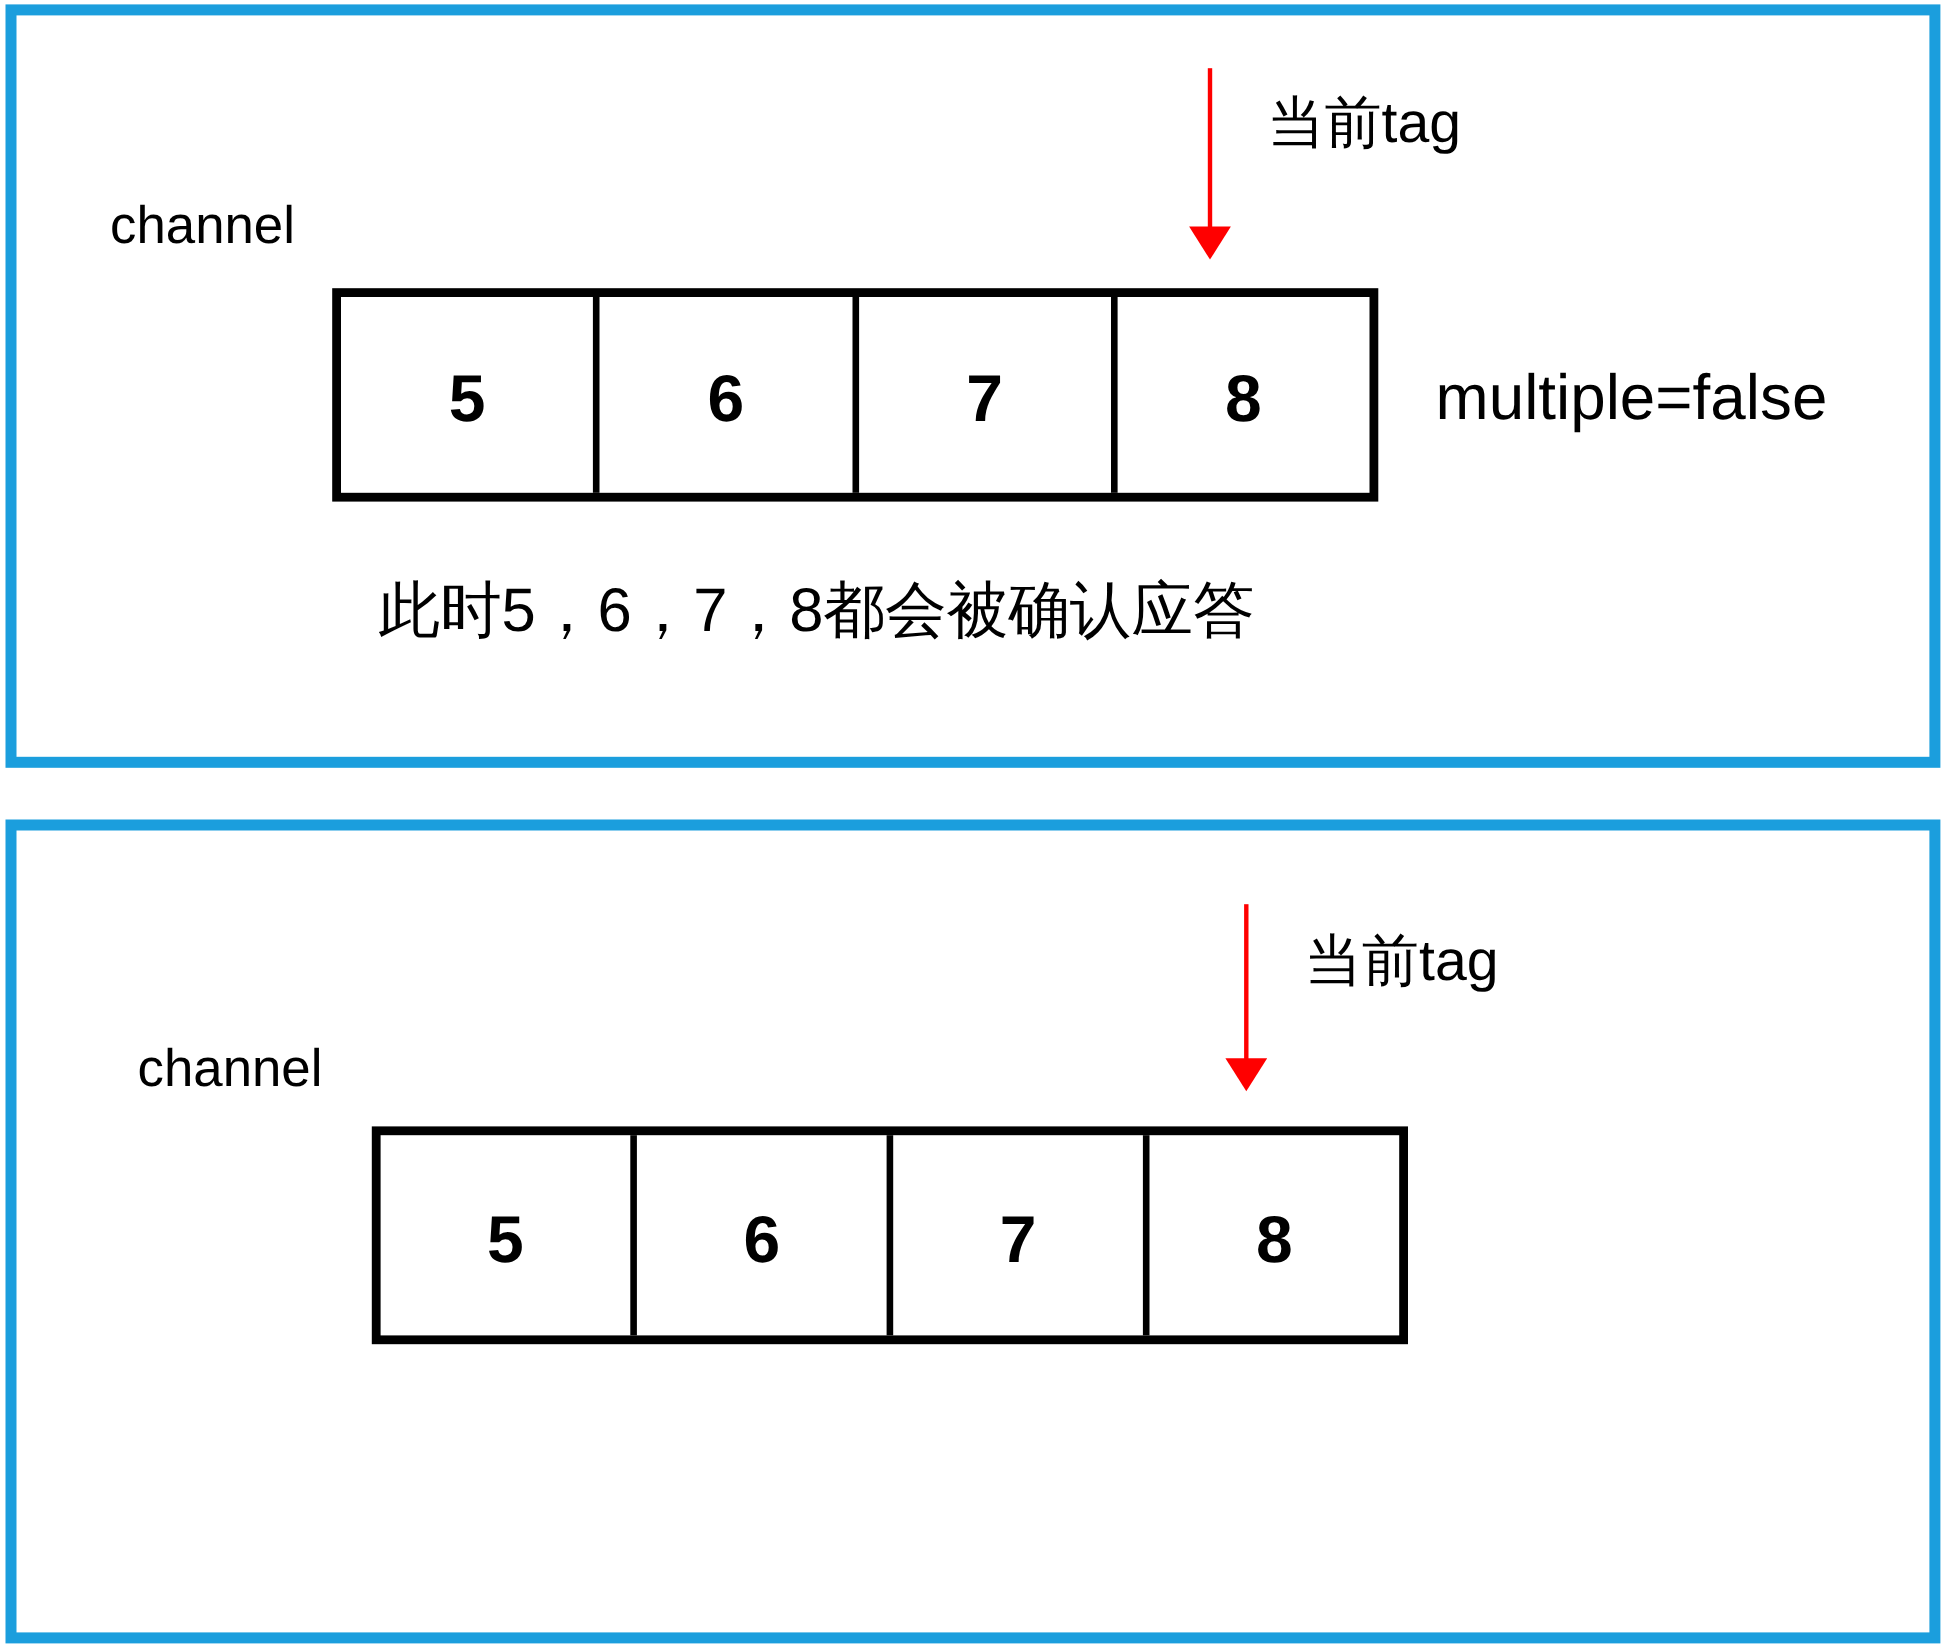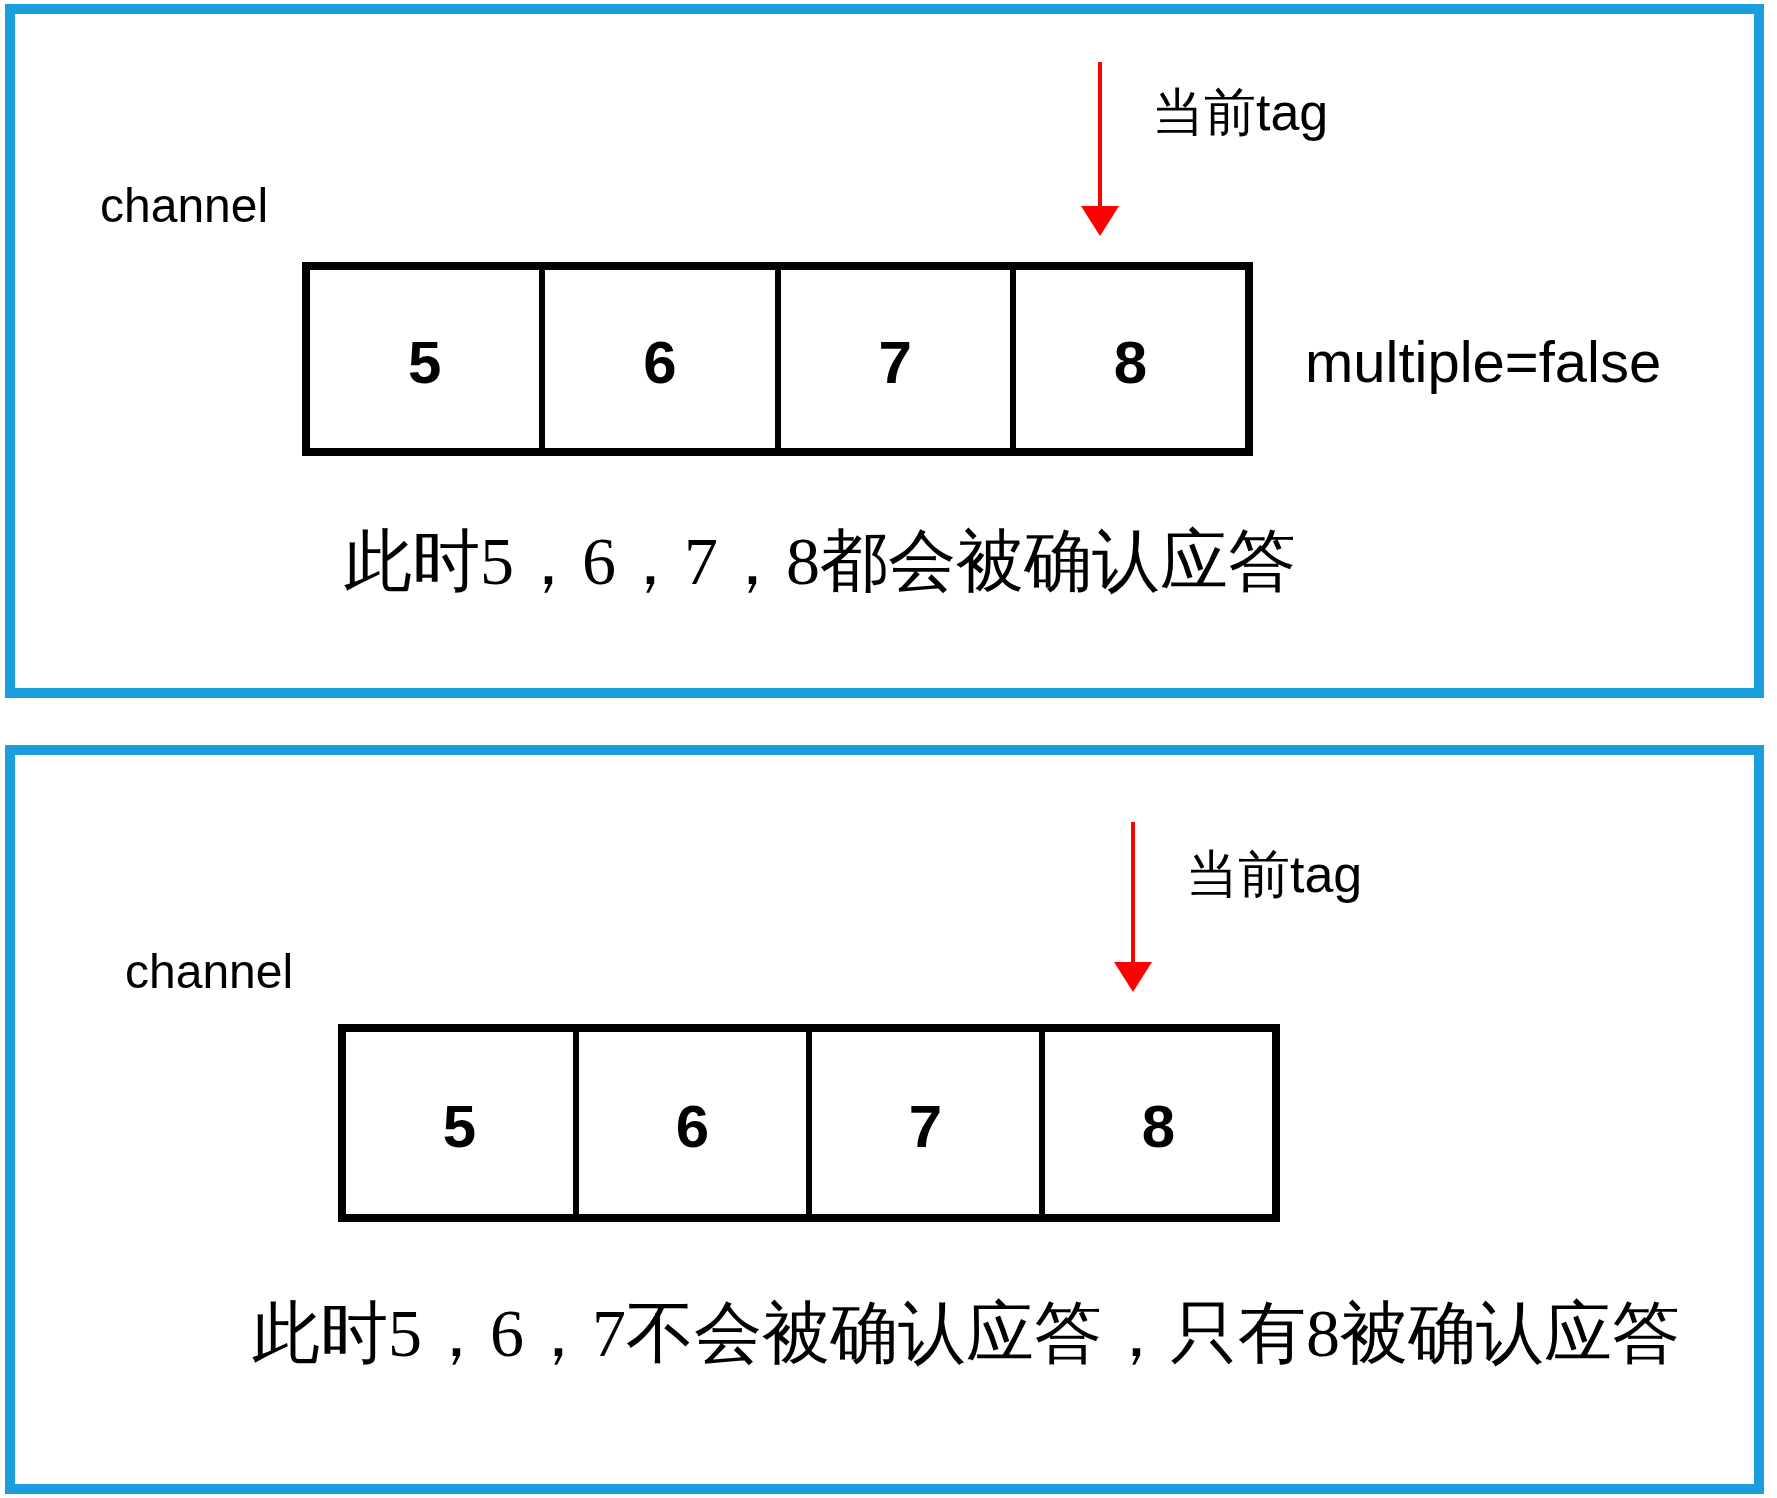--- a/index.html
+++ b/index.html
@@ -35,21 +35,21 @@
   #p2-channel { left: 125px;  top: 946px; }
 
   .tag-label { font-size: 52px; }
   #p1-tag { left: 1152px; top: 84px;  }
   #p2-tag { left: 1186px; top: 846px; }
 
   .mode-label { font-size: 58px; }
   #p1-mode { left: 1305px; top: 330px;  }
   #p2-mode { left: 1324px; top: 1094px; }
 
-  .caption { font-size: 68px; font-family: Liberation Serif, serif; }
+  .caption { font-size: 56px; }
   #p1-caption { left: 344px; top: 524px;  }
   #p2-caption { left: 252px; top: 1296px; }
 
   .box-row {
     position: absolute;
     box-sizing: border-box;
     border: 8px solid #000000;
     display: flex;
     background: #ffffff;
   }
@@ -147,15 +147,14 @@
     </div>
     <div class="seq-box">
       <span class="num">7</span>
     </div>
     <div class="seq-box">
       <span class="num">8</span>
     </div>
   </div>
 
 
-  <div id="p2-caption" class="label caption">此时5，6，7不会被确认应答，只有8被确认应答</div>
 
 </div>
 
 </body></html>

